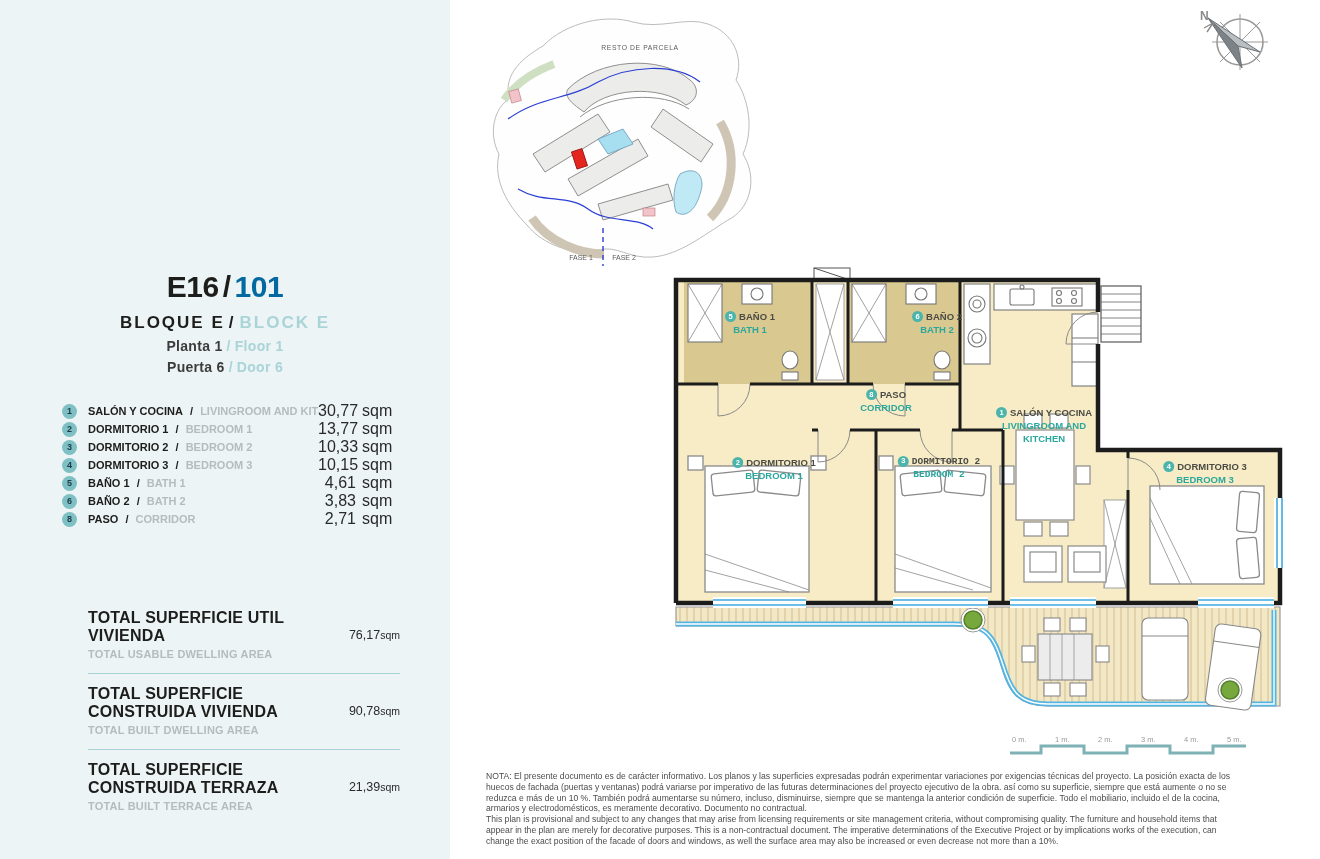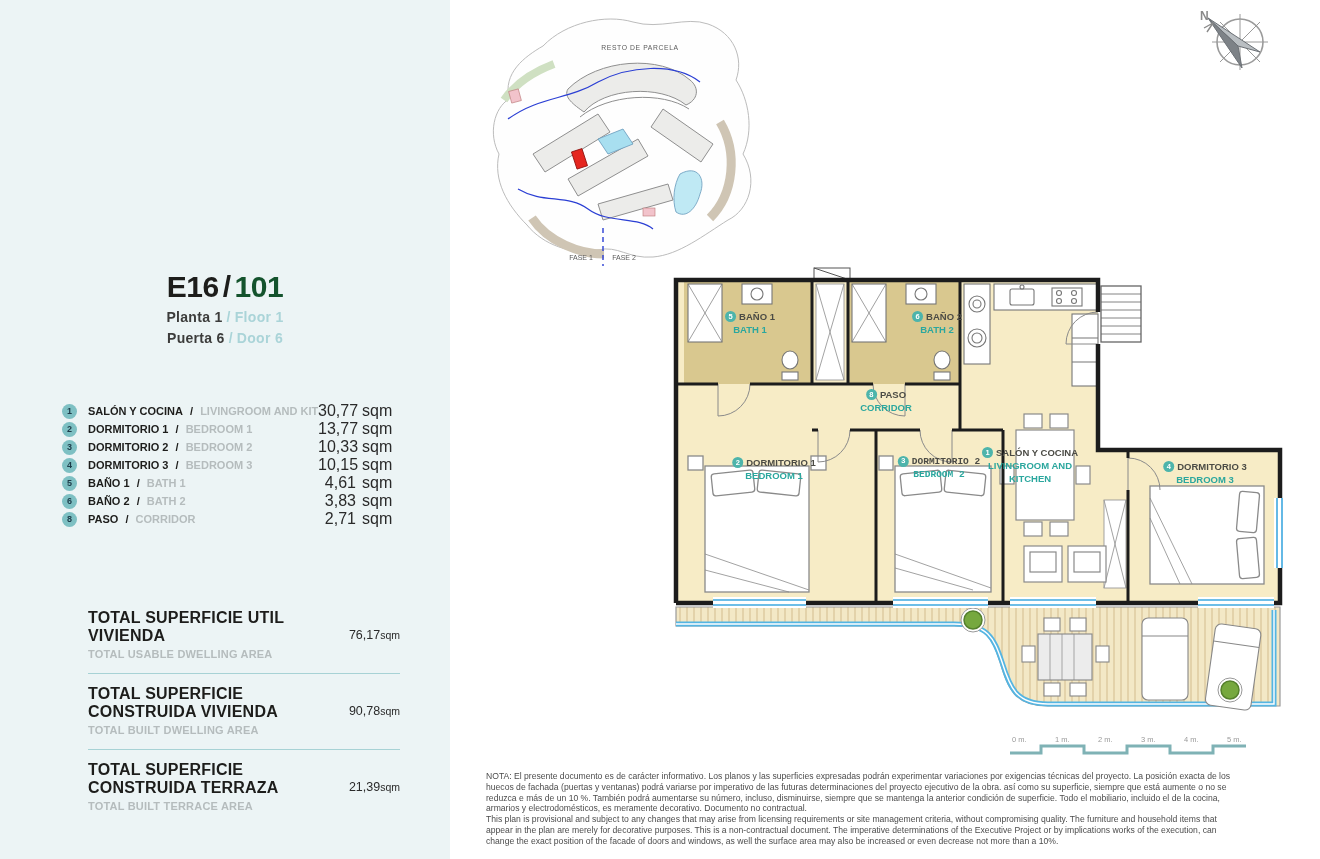--- a/index.html
+++ b/index.html
@@ -4,21 +4,21 @@
 <style>
   html,body{margin:0;padding:0;}
   body{
     width:1320px;height:859px;position:relative;overflow:hidden;
     background:#ffffff;font-family:"Liberation Sans",sans-serif;
   }
   
   .panel{position:absolute;left:0;top:0;width:450px;height:859px;background:#ecf4f5;}
   .title-block{position:absolute;left:0;top:270px;width:450px;text-align:center;}
   .unit-line{font-size:30px;font-weight:bold;color:#1d1d1b;letter-spacing:-.5px;}
-  .unit-line .lt{color:#14532d;}
+  .unit-line .lt{color:#0369a1;}
   .block-line{margin-top:9px;font-size:17px;font-weight:bold;letter-spacing:2px;color:#1d1d1b;}
   .block-line .lt{color:#aad4d8;}
   .sub-line{margin-top:5px;font-size:14px;font-weight:bold;color:#3c3c3b;letter-spacing:.3px;}
   .sub-line .lt{color:#aad4d8;}
   .sep{padding:0 4px;}
   .rooms{position:absolute;left:62px;top:402px;width:328px;}
   .room-row{display:flex;align-items:center;height:18px;font-size:11px;white-space:nowrap;}
   .badge{width:15px;height:15px;border-radius:50%;background:#7ec0c3;color:#1d3b49;
          font-weight:bold;font-size:9px;display:flex;align-items:center;justify-content:center;
          margin-right:11px;flex:none;}
@@ -55,20 +55,23 @@
   .disclaimer div{white-space:nowrap;}
 </style>
 </head>
 <body>
 
 <div class="panel">
   <div class="title-block">
     <div class="unit-line">
       <span>E16</span><span class="sep">/</span><span class="lt">101</span>
     </div>
+    <div class="block-line">
+      <span>BLOQUE E</span><span class="sep">/</span><span class="lt">BLOCK E</span>
+    </div>
     <div class="sub-line">
       <span>Planta 1</span><span class="sep lt">/</span><span class="lt">Floor 1</span>
     </div>
     <div class="sub-line">
       <span>Puerta 6</span><span class="sep lt">/</span><span class="lt">Door 6</span>
     </div>
   </div>
 
   <div class="rooms">
     <div class="room-row">
@@ -373,21 +376,21 @@
     <div class="pl-en">BATH 1</div>
   </div>
   <div class="plan-label" style="left:247px;top:50px;margin-left:32px;">
     <div><span class="pl-badge">6</span><span class="pl-es">BAÑO 2</span></div>
     <div class="pl-en">BATH 2</div>
   </div>
   <div class="plan-label" style="left:228px;top:128px;">
     <div><span class="pl-badge">8</span><span class="pl-es">PASO</span></div>
     <div class="pl-en">CORRIDOR</div>
   </div>
-  <div class="plan-label" style="left:372px;top:146px;margin-top:40px;">
+  <div class="plan-label" style="left:386px;top:146px;">
     <div><span class="pl-badge">1</span><span class="pl-es">SALÓN Y COCINA</span></div>
     <div class="pl-en">LIVINGROOM AND</div>
     <div class="pl-en">KITCHEN</div>
   </div>
   <div class="plan-label" style="left:116px;top:196px;">
     <div><span class="pl-badge">2</span><span class="pl-es">DORMITORIO 1</span></div>
     <div class="pl-en">BEDROOM 1</div>
   </div>
   <div class="plan-label" style="left:281px;top:196px;font-family:Liberation Mono, monospace;">
     <div><span class="pl-badge">3</span><span class="pl-es">DORMITORIO 2</span></div>

